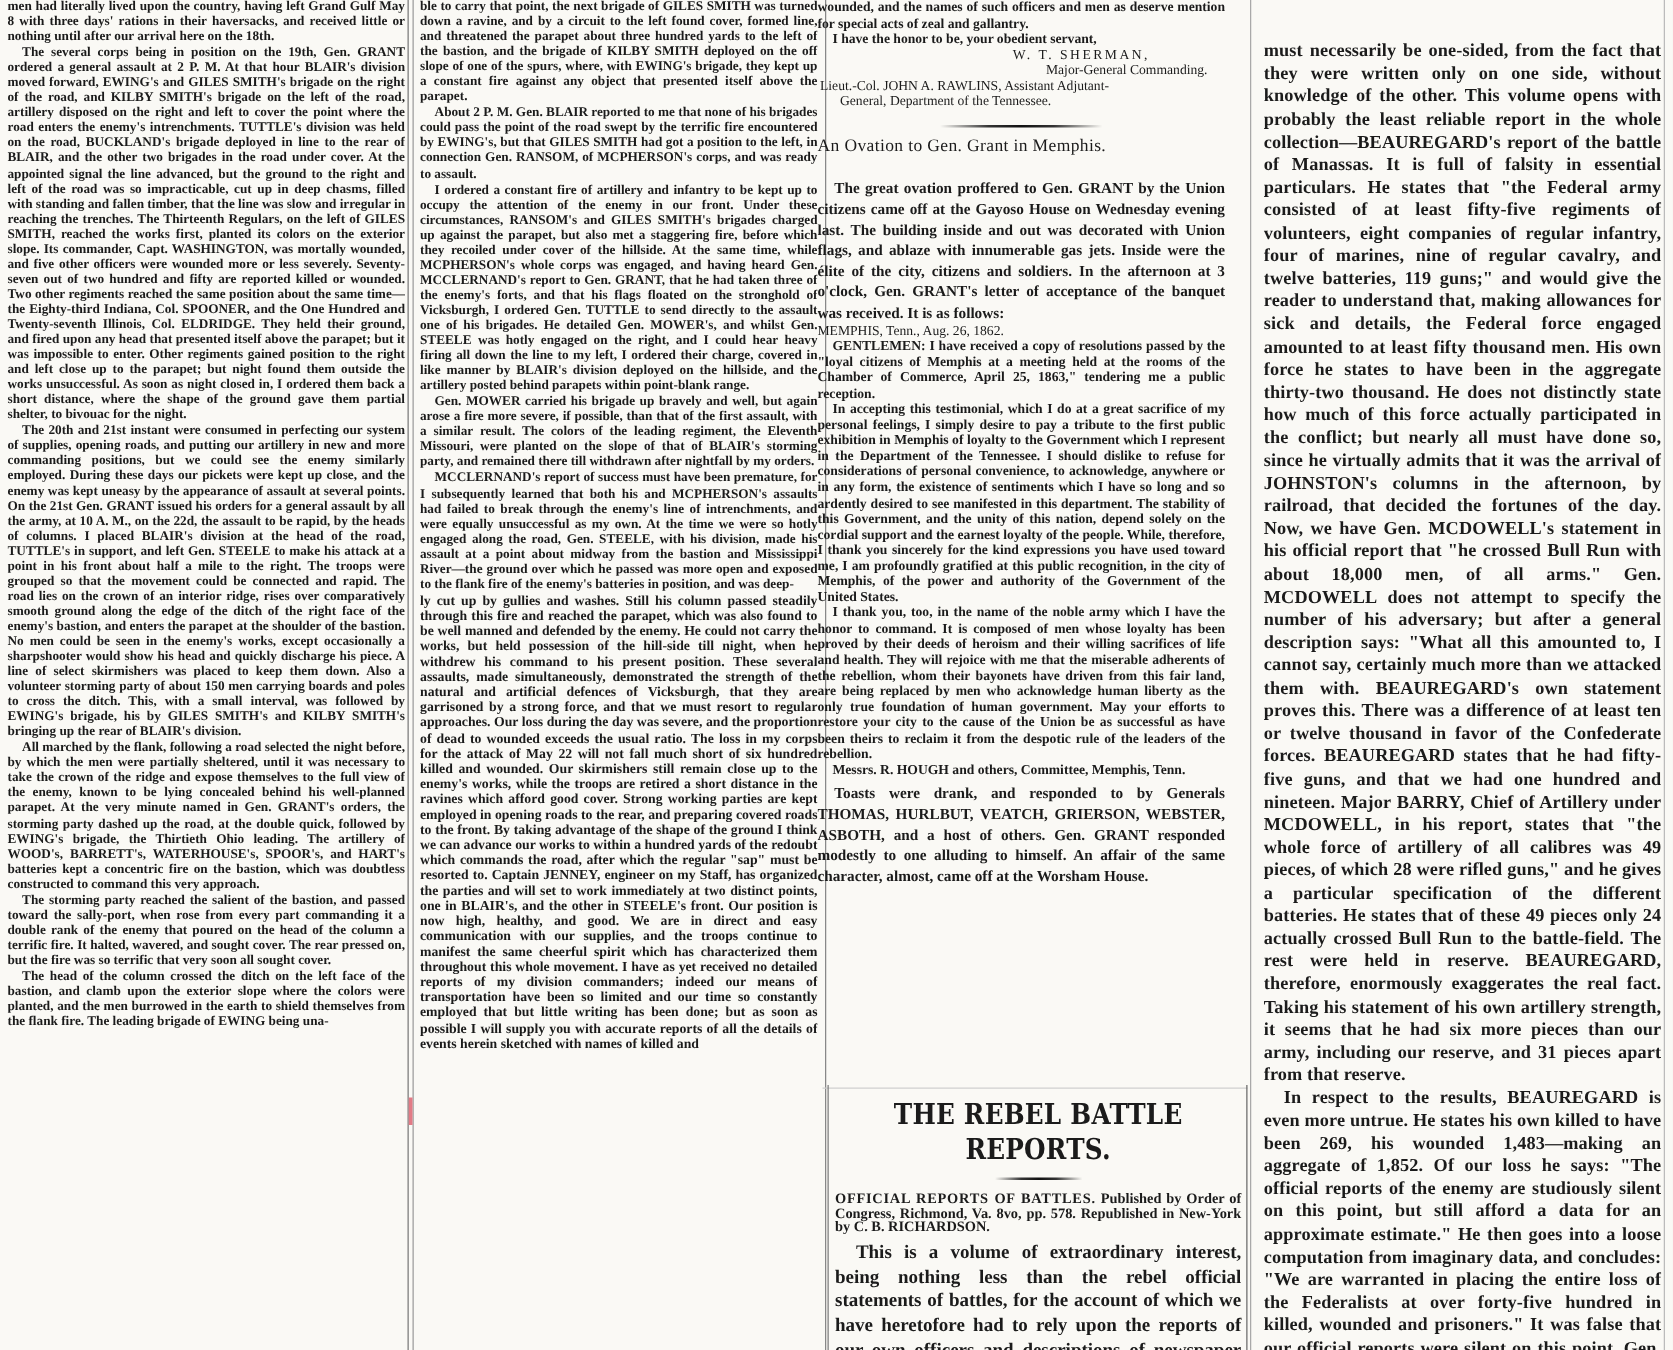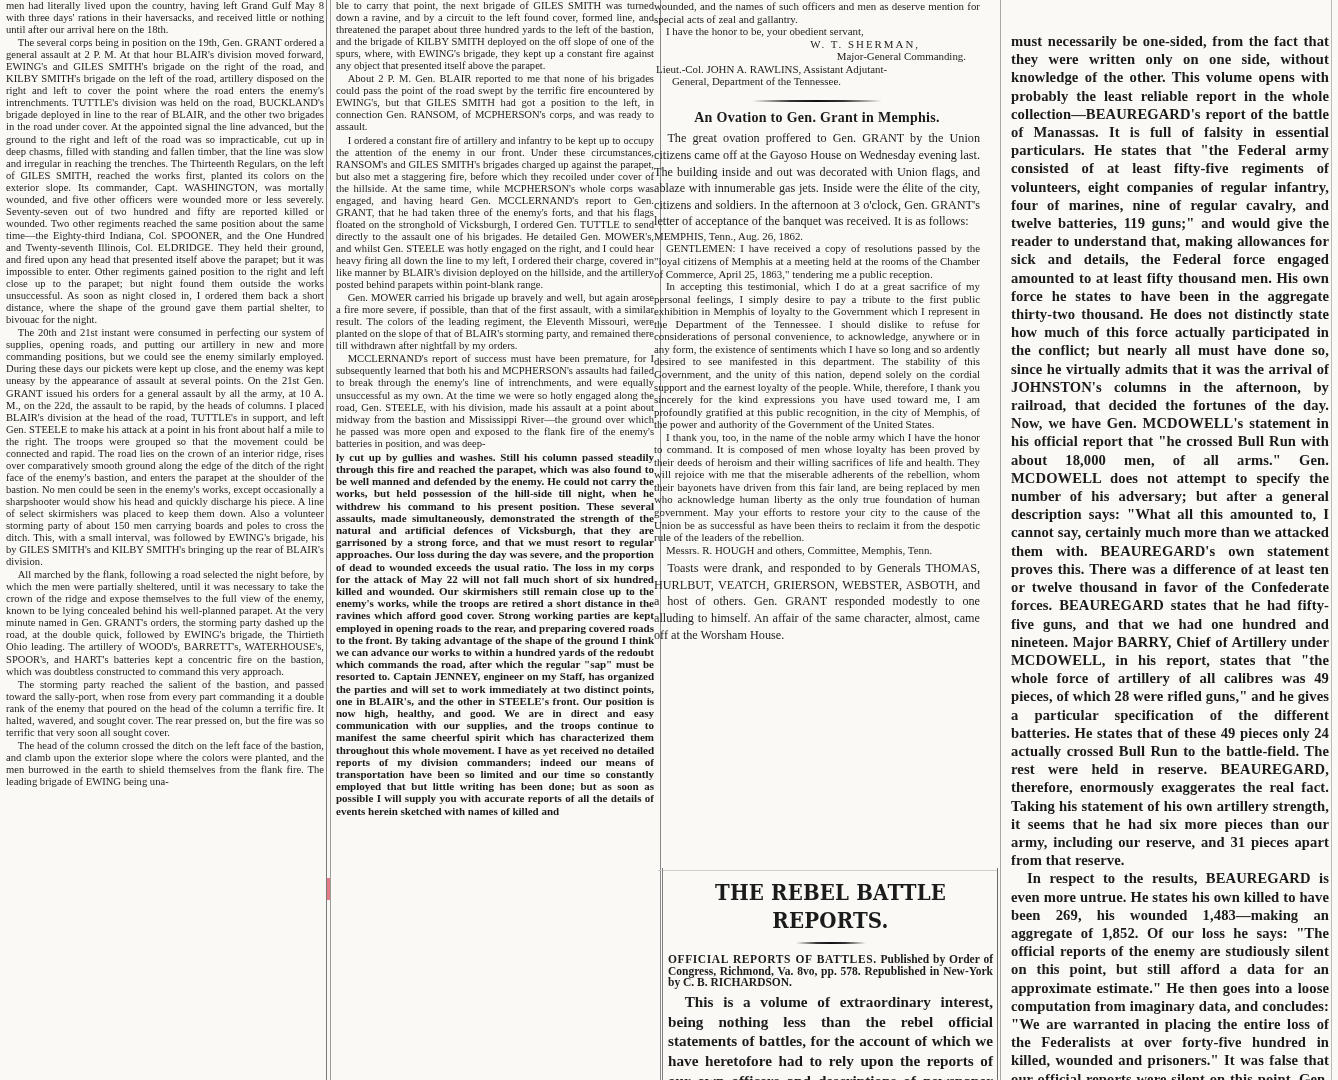--- a/index.html
+++ b/index.html
@@ -11,42 +11,42 @@
     .col { position: absolute; top: 0; height: 1080px; overflow: hidden; }
     .col1 { left: 6px; width: 318px; }
     .col2 { left: 336px; width: 318px; }
     .col3 { left: 654px; width: 326px; }
     .col4 { left: 1011px; width: 318px; }
 
     .col1, .col2 { font-size: 10.6px; line-height: 12.05px; }
     .col3 { font-size: 10.9px; line-height: 12.55px; }
     .col4 { font-size: 14.6px; line-height: 18.2px; font-weight: bold; margin-top: 32px; }
 
-    .para { text-align: justify; text-indent: 1.1em; hyphens: manual; }
+    .para { text-align: justify; text-indent: 1.1em; hyphens: manual; font-weight: bold; }
     .para.noindent { text-indent: 0; }
     .col1 .para, .col2 .para { margin-bottom: 1px; }
     .col2 .bold-run { font-weight: bold; font-size: 11px; line-height: 12.2px; }
     .col3 .para { margin-bottom: 0; }
     .col4 .para { font-weight: bold; letter-spacing: 0.1px; }
 
     .rule-double { position: absolute; top: 0; height: 1080px; width: 5px; border-left: 1px solid #7a7a7a; border-right: 1px solid #9c9c9c; }
     .rule-single { position: absolute; top: 0; height: 1080px; width: 1px; background: #888; }
     .red-fleck { position: absolute; left: 327px; top: 878px; width: 3px; height: 22px; background: #e27b86; }
 
     .signature { text-align: right; padding-right: 60px; letter-spacing: 2px; }
     .sig-title { text-align: right; padding-right: 14px; }
     .addressee { text-indent: 0; padding-left: 2px; }
     .addressee-2 { padding-left: 18px; }
     .dateline { padding-right: 14px; }
 
     .ornament { height: 14px; display: flex; align-items: center; justify-content: center; margin: 6px 0 4px; }
     .ornament .bar { height: 2px; width: 130px; background: linear-gradient(90deg, transparent, #333 30%, #111 50%, #333 70%, transparent); }
     .ornament .bar.short { width: 70px; }
 
-    .section-title { text-align: center; font-weight: bold; font-size: 14px; letter-spacing: 0.3px; margin: 2px 0 6px; }
+    .section-title { font-weight: normal; font-size: 14px; letter-spacing: 0.3px; margin: 2px 0 18px; }
     .ovation-lead { font-size: 12.2px; line-height: 16.6px; }
 
     .box-top { position: absolute; left: 658px; top: 870px; width: 340px; height: 1px; background: #cfcfcf; }
     .box-left { position: absolute; left: 662px; top: 868px; width: 1px; height: 212px; background: #7f7f7f; }
     .box-right { position: absolute; left: 997px; top: 868px; width: 1px; height: 212px; background: #6b6b6b; }
     .col4-left { position: absolute; left: 1000px; top: 0; width: 1px; height: 1080px; background: #a9a9a9; }
     .col4-right { position: absolute; left: 1331px; top: 0; width: 1px; height: 1080px; background: #bbb; }
 
     .rebel { position: absolute; left: 668px; top: 878px; width: 325px; }
     .rebel-title { font-family: "DejaVu Serif", serif; font-weight: bold; font-size: 23px; line-height: 28px; text-align: center; letter-spacing: 0.2px; transform: scaleX(0.86); transform-origin: center; }

